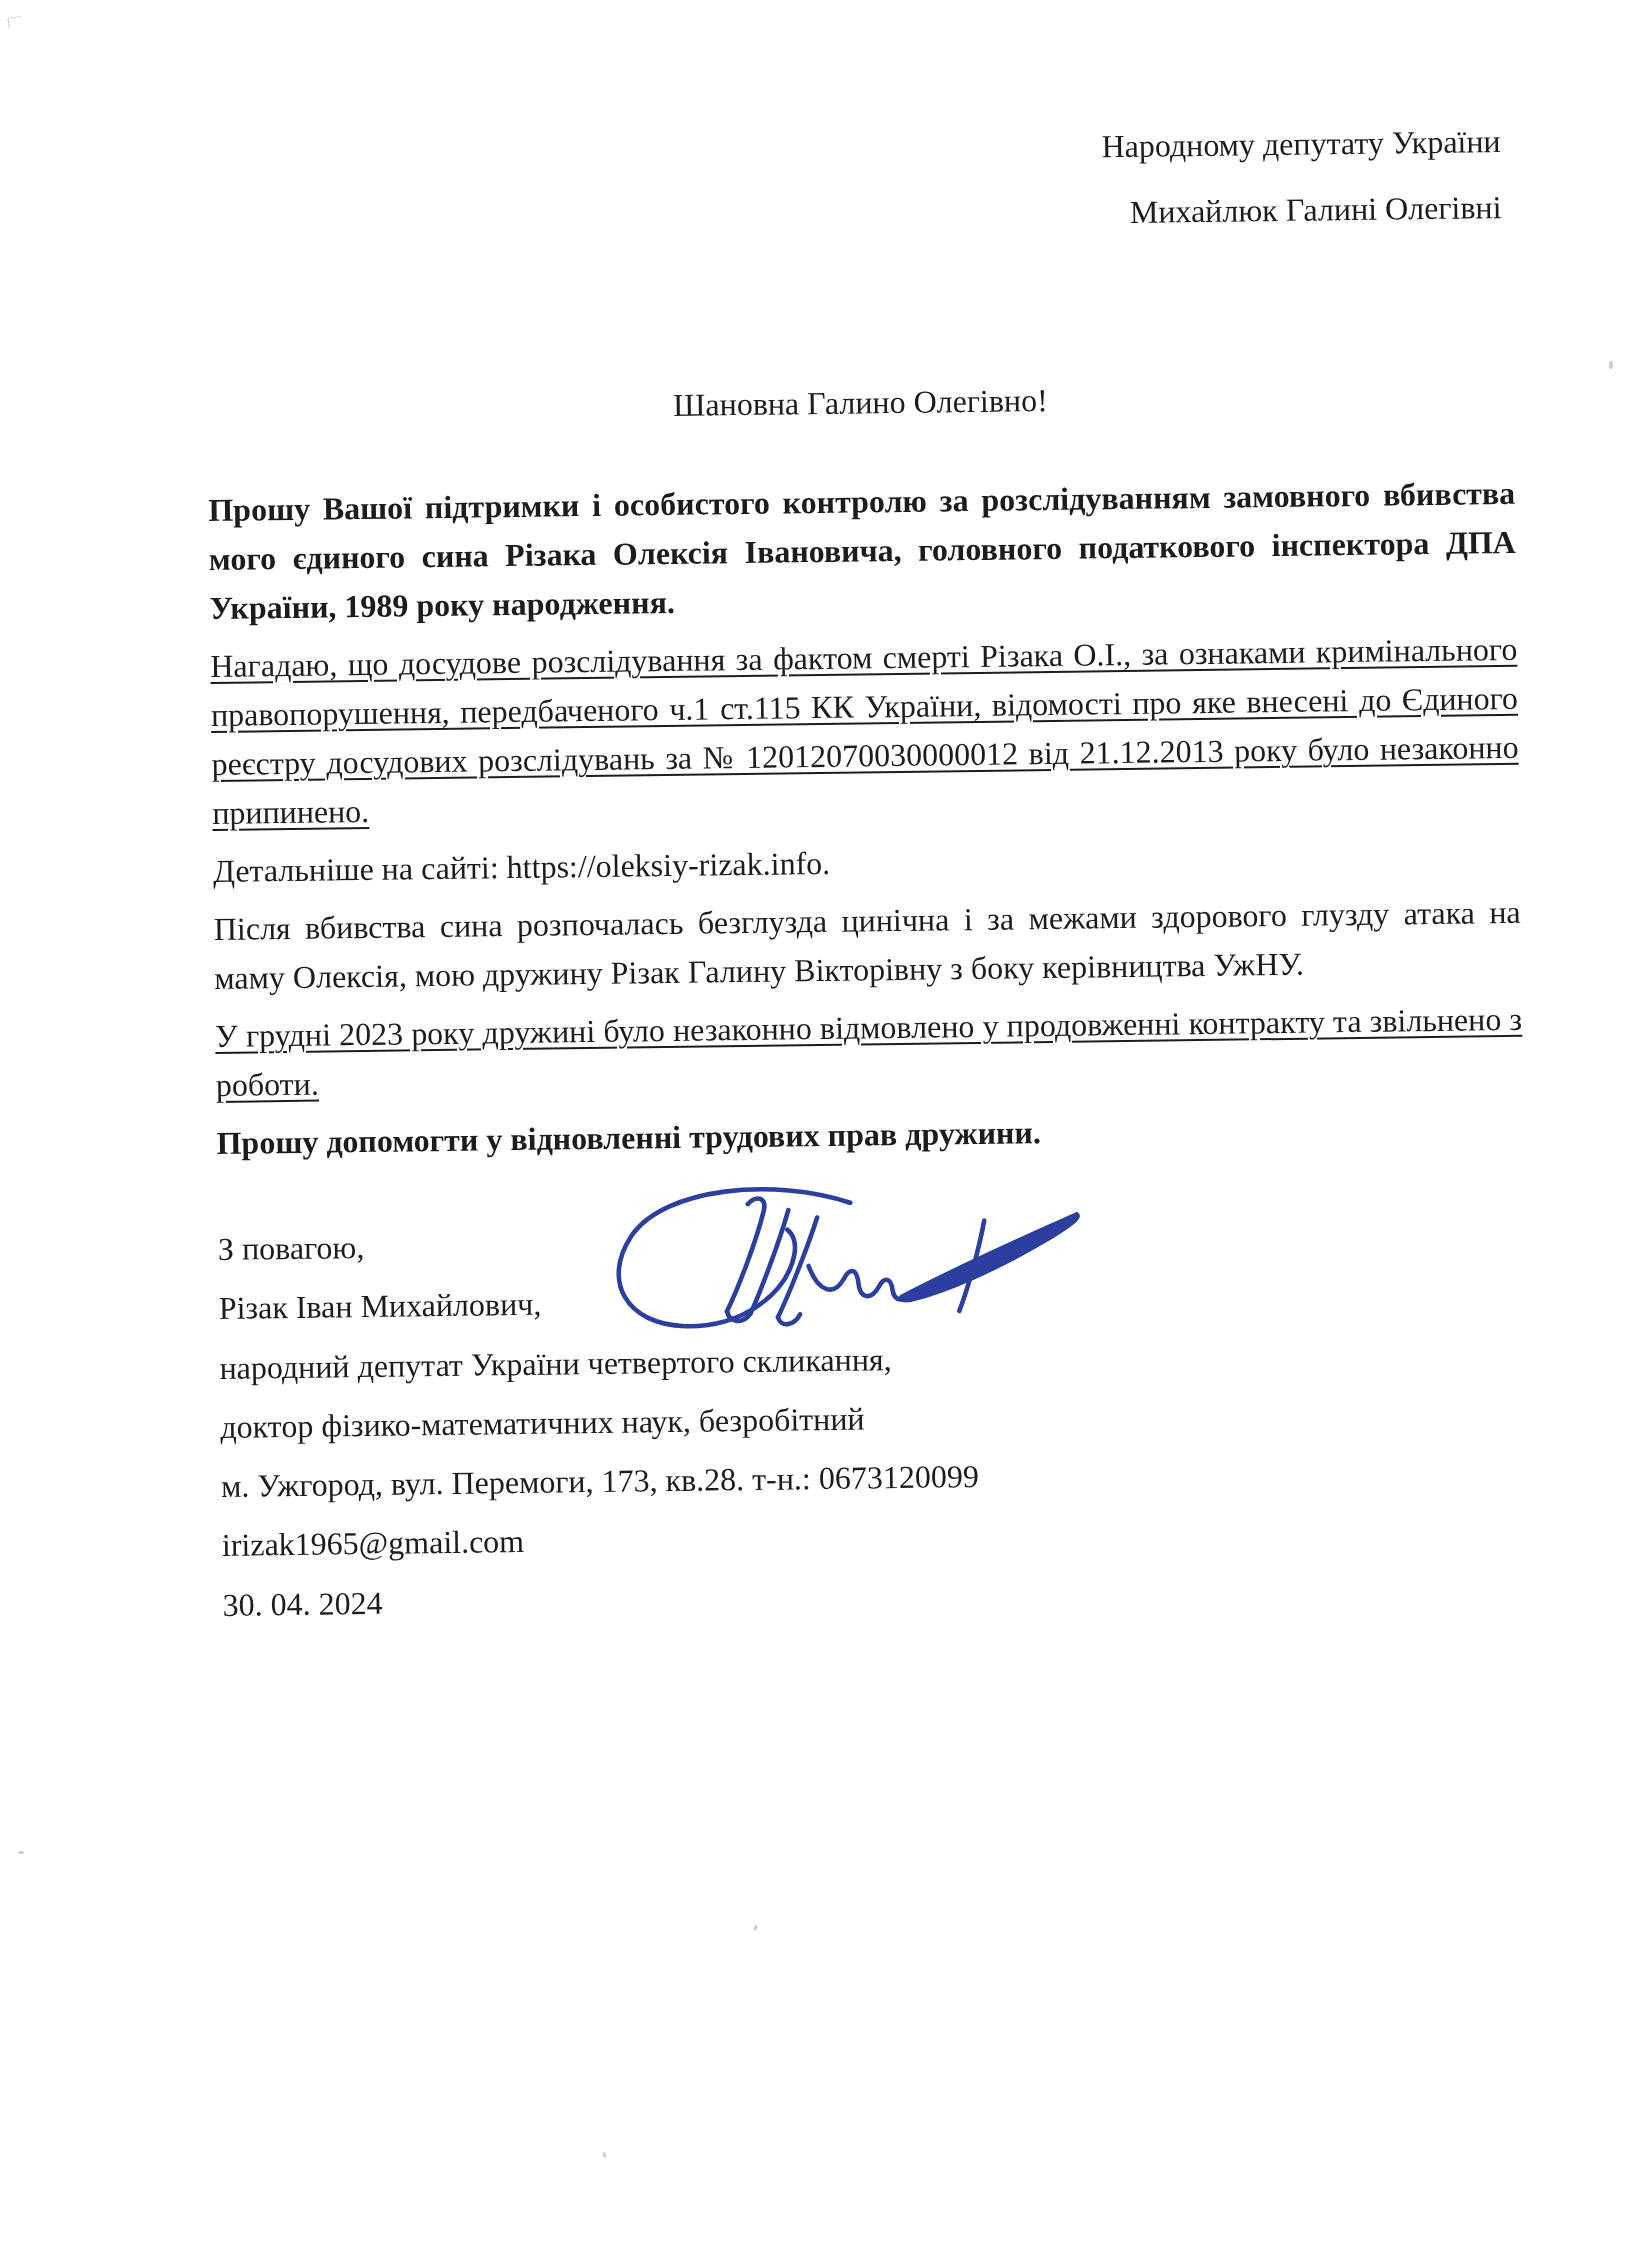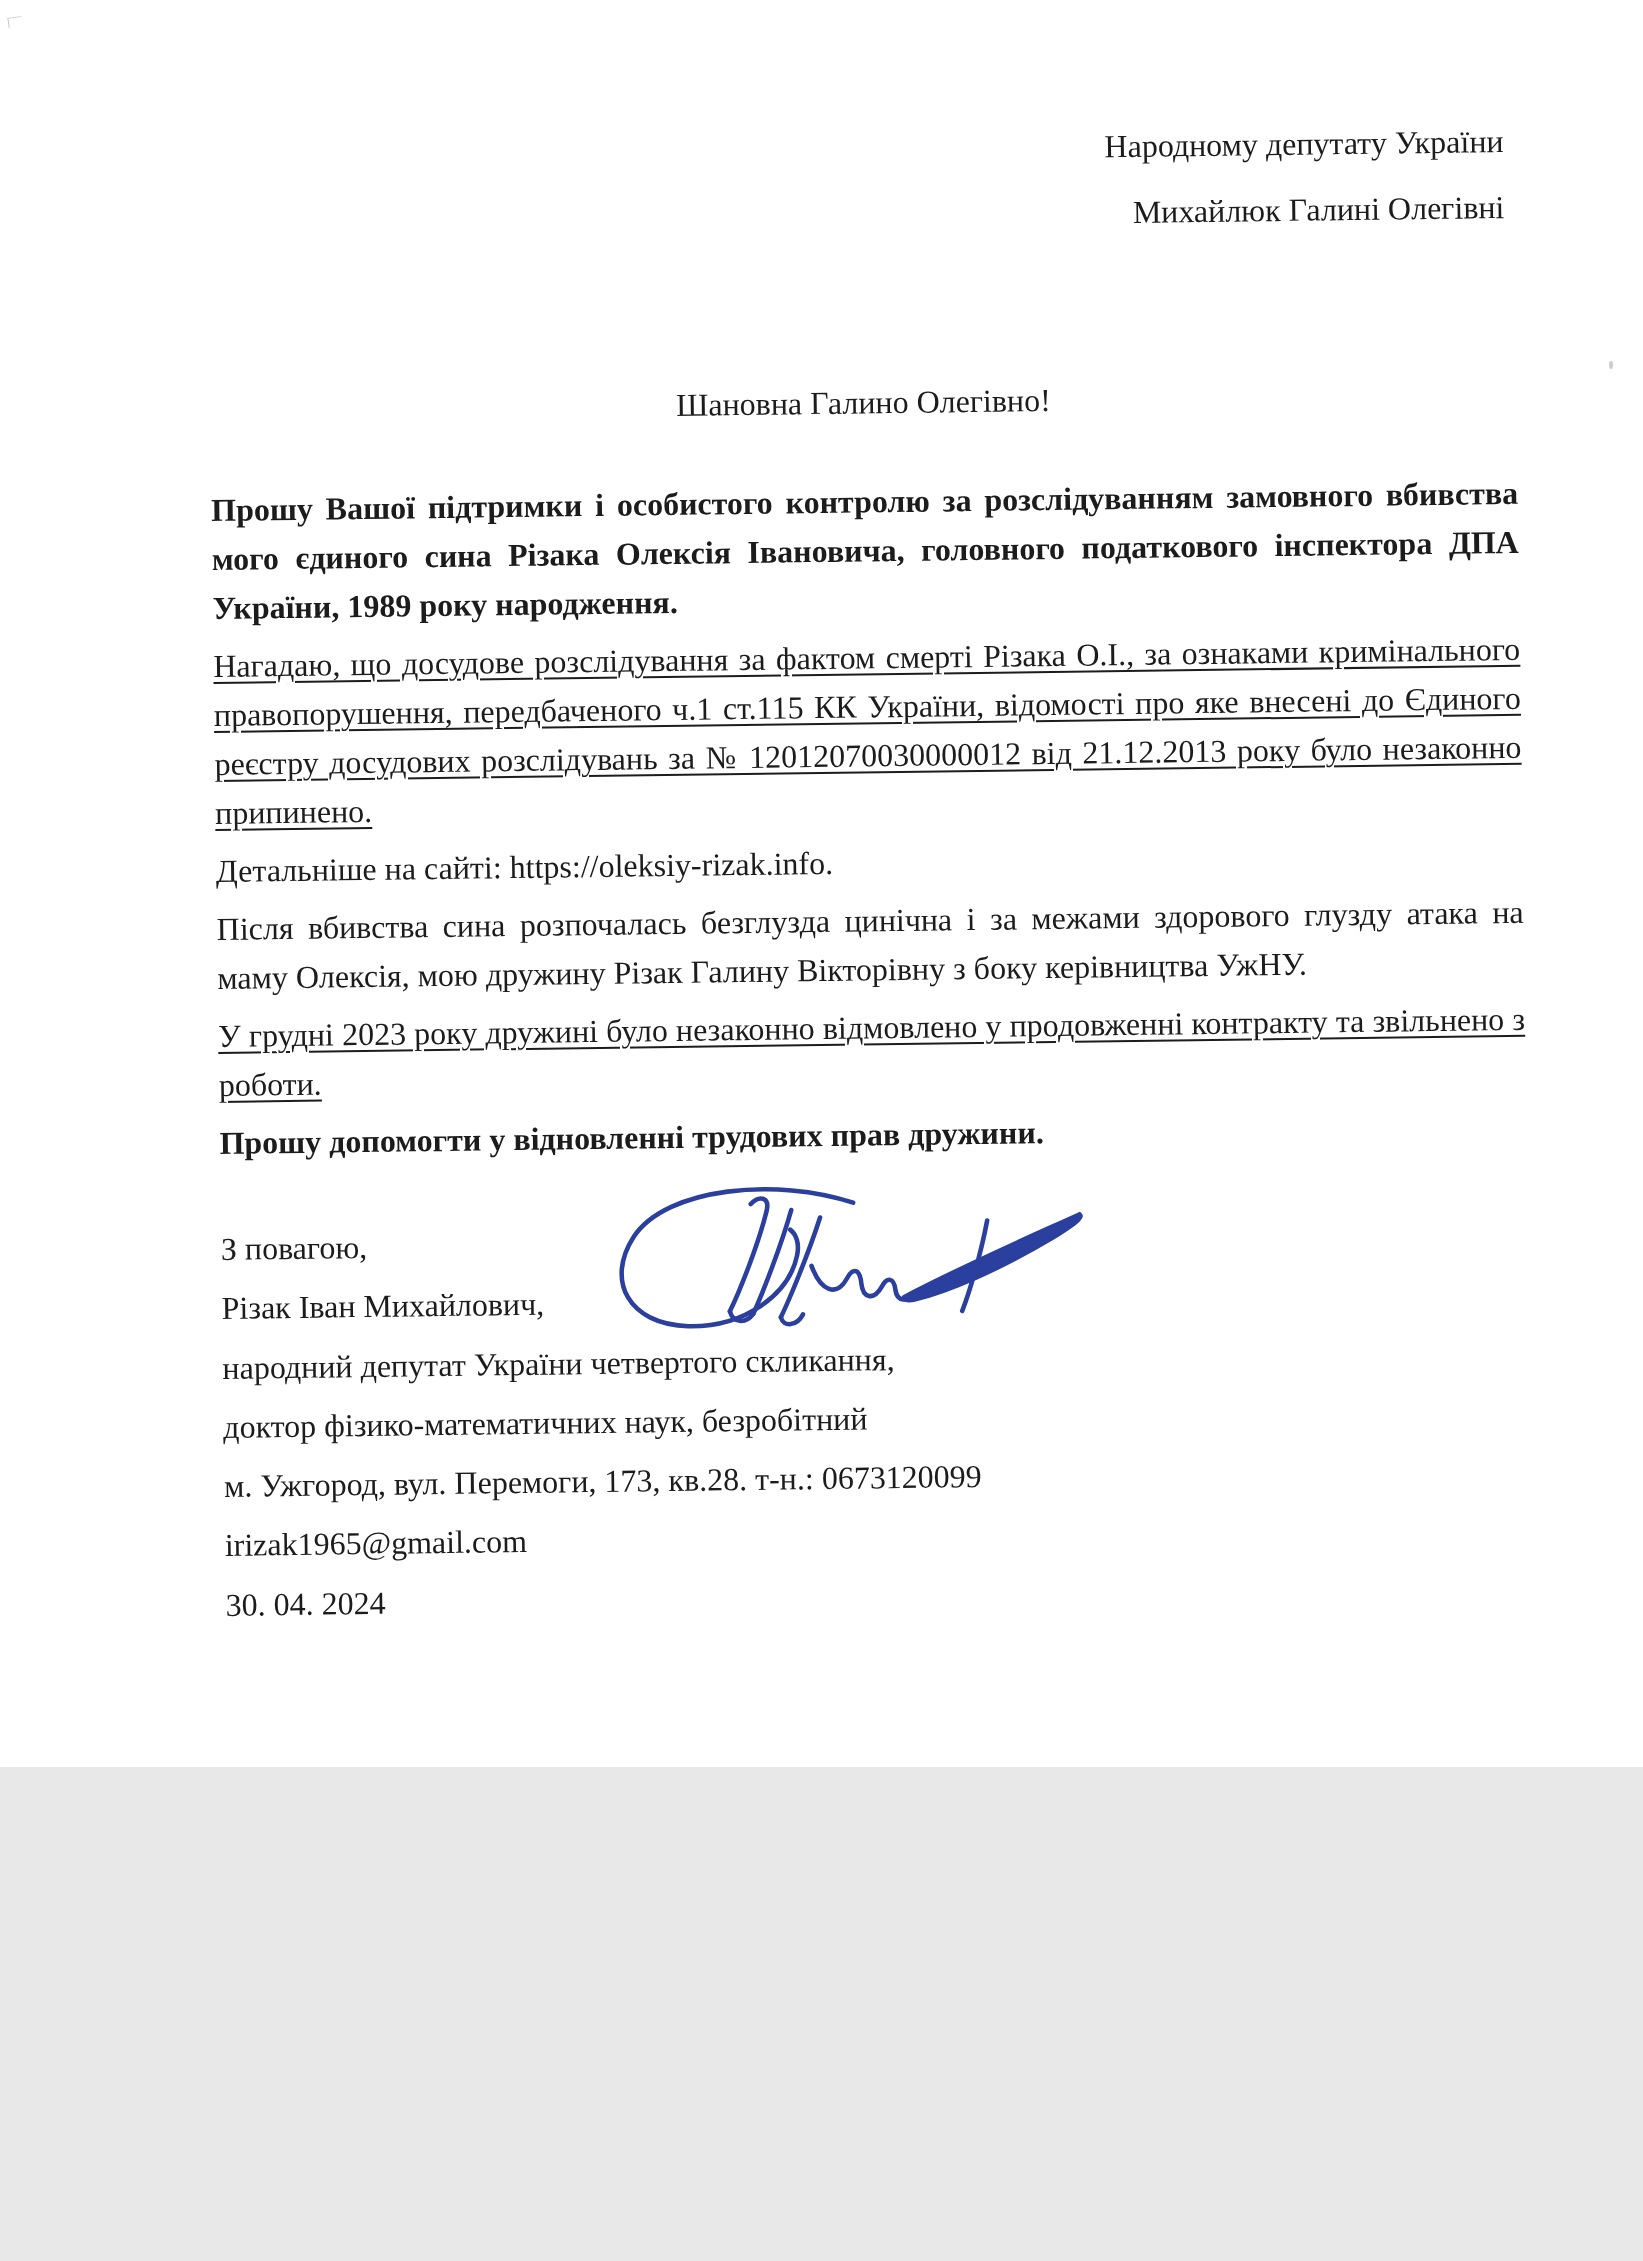--- a/index.html
+++ b/index.html
@@ -1,18 +1,18 @@
 <!DOCTYPE html>
 <html style="font-size:10.3px"><head>
 <meta charset="utf-8">
 <style>
   html,body{margin:0;padding:0;background:#e8e8e8;}
   .page{
     position:relative;
-    width:1644px;height:1767px;
+    width:1644px;height:2261px;
     background:#ffffff;
     overflow:hidden;
     font-family:"Liberation Serif","DejaVu Serif",serif;
     color:#1c1c1c;
   }
   .rotor{
     position:absolute;inset:0;
     transform:rotate(-0.75deg);
     transform-origin:50% 45%;
   }

